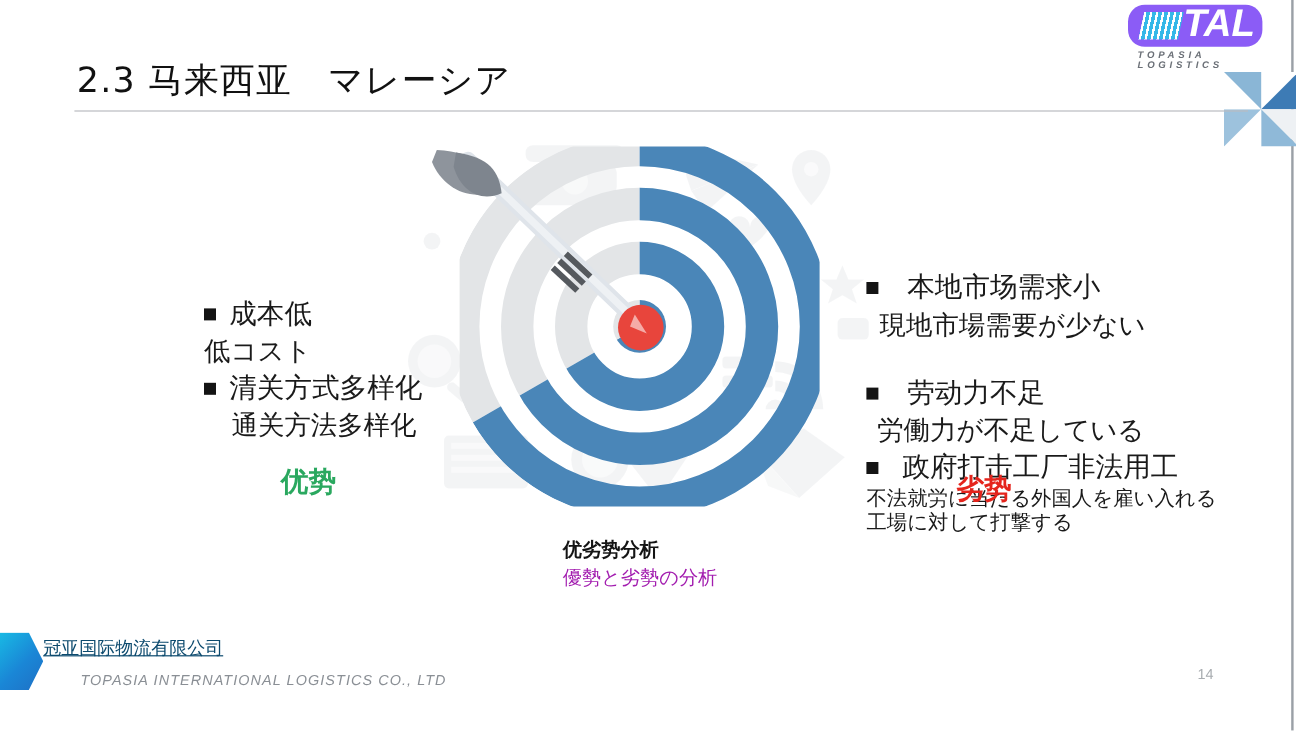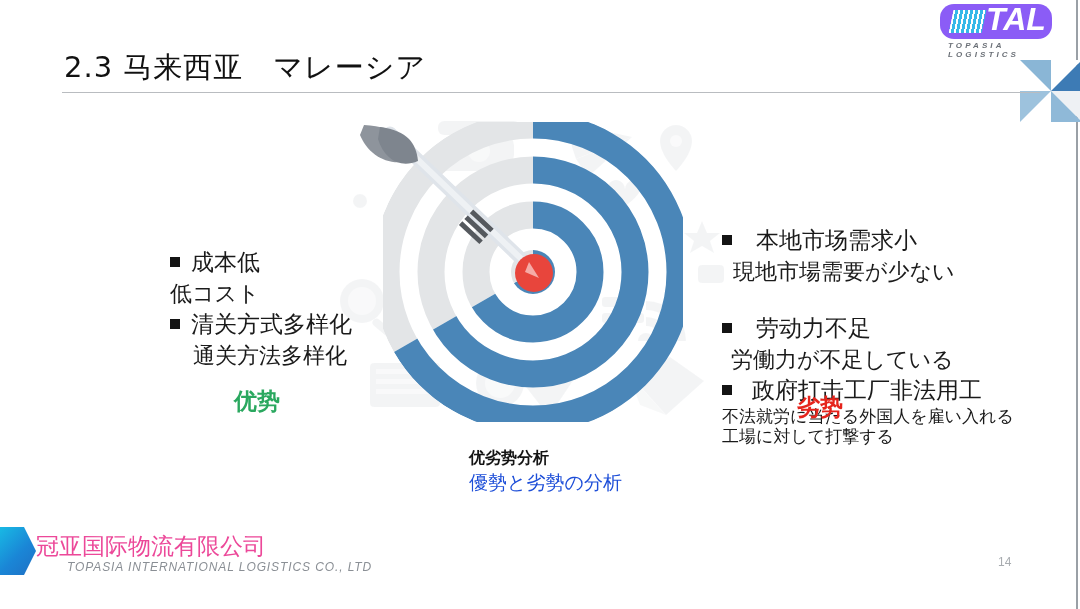--- a/index.html
+++ b/index.html
@@ -192,45 +192,46 @@
   }
   #caption .l1 {
     font-size: 16px;
     font-weight: bold;
     line-height: 24px;
     color: #141414;
     white-space: pre;
     font-family: "DejaVu Sans", "Liberation Sans", sans-serif;
   }
   #caption .l2 {
-    font-size: 19px;
+    font-size: 16px;
     line-height: 24px;
-    color: #1d4ed8;
+    color: #a21caf;
     white-space: pre;
     font-family: "DejaVu Sans", "Liberation Sans", sans-serif;
   }
 
   
   #footer-hex {
     position: absolute;
     left: -12px;
     top: 527px;
     width: 48px;
     height: 48px;
     background: linear-gradient(135deg, #18c7e8 0%, #1a86d6 60%, #1f6fc4 100%);
     clip-path: polygon(25% 0%, 75% 0%, 100% 50%, 75% 100%, 25% 100%, 0% 50%);
   }
   #footer-cn {
     position: absolute;
     left: 36px;
     top: 531px;
-    font-size: 23px;
-    color: #ec4899;
-    white-space: pre;
-    font-family: "DejaVu Sans", "Liberation Sans", sans-serif;
+    font-size: 15px;
+    color: #0c4a6e;
+    white-space: pre;
+    font-family: "DejaVu Sans", "Liberation Sans", sans-serif;
+    text-decoration: underline;
   }
   #footer-en {
     position: absolute;
     left: 37px;
     top: 560px;
     font-size: 12px;
     font-style: italic;
     letter-spacing: 0.9px;
     color: #8a8f95;
     white-space: pre;

